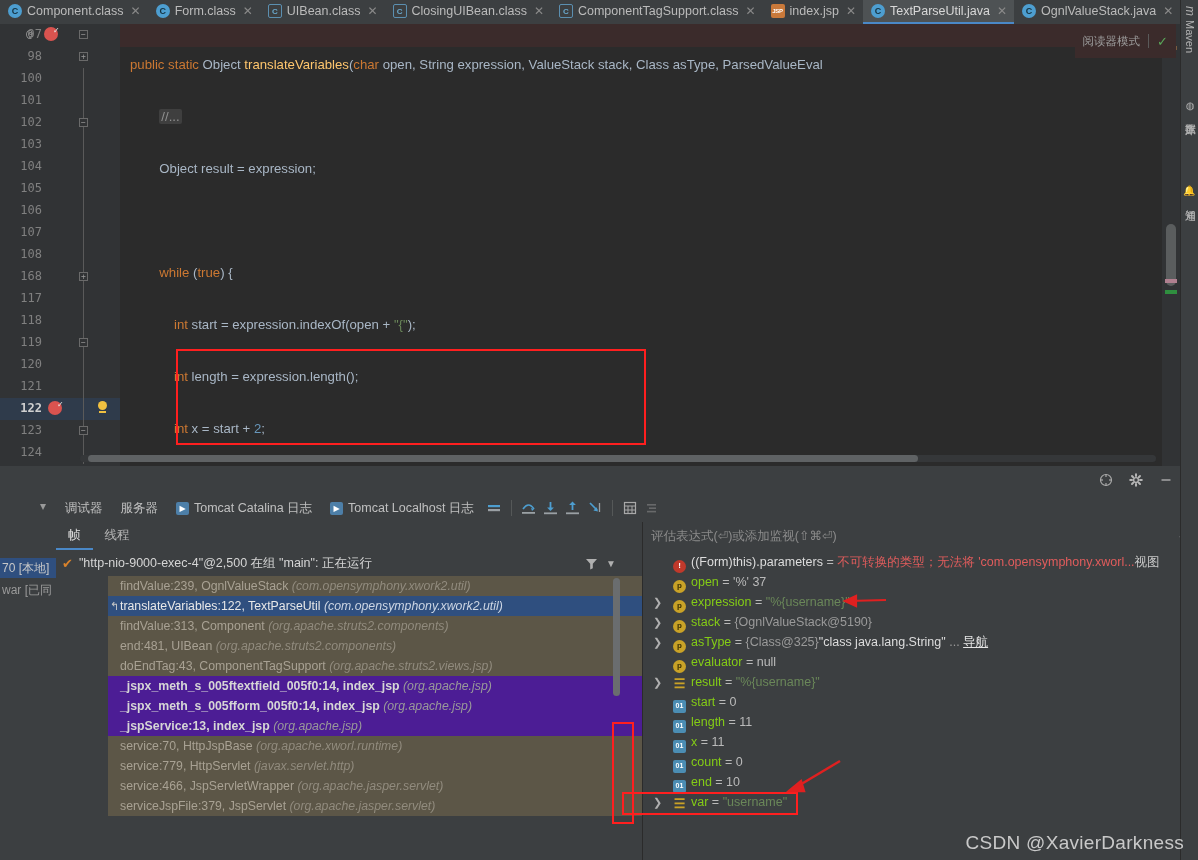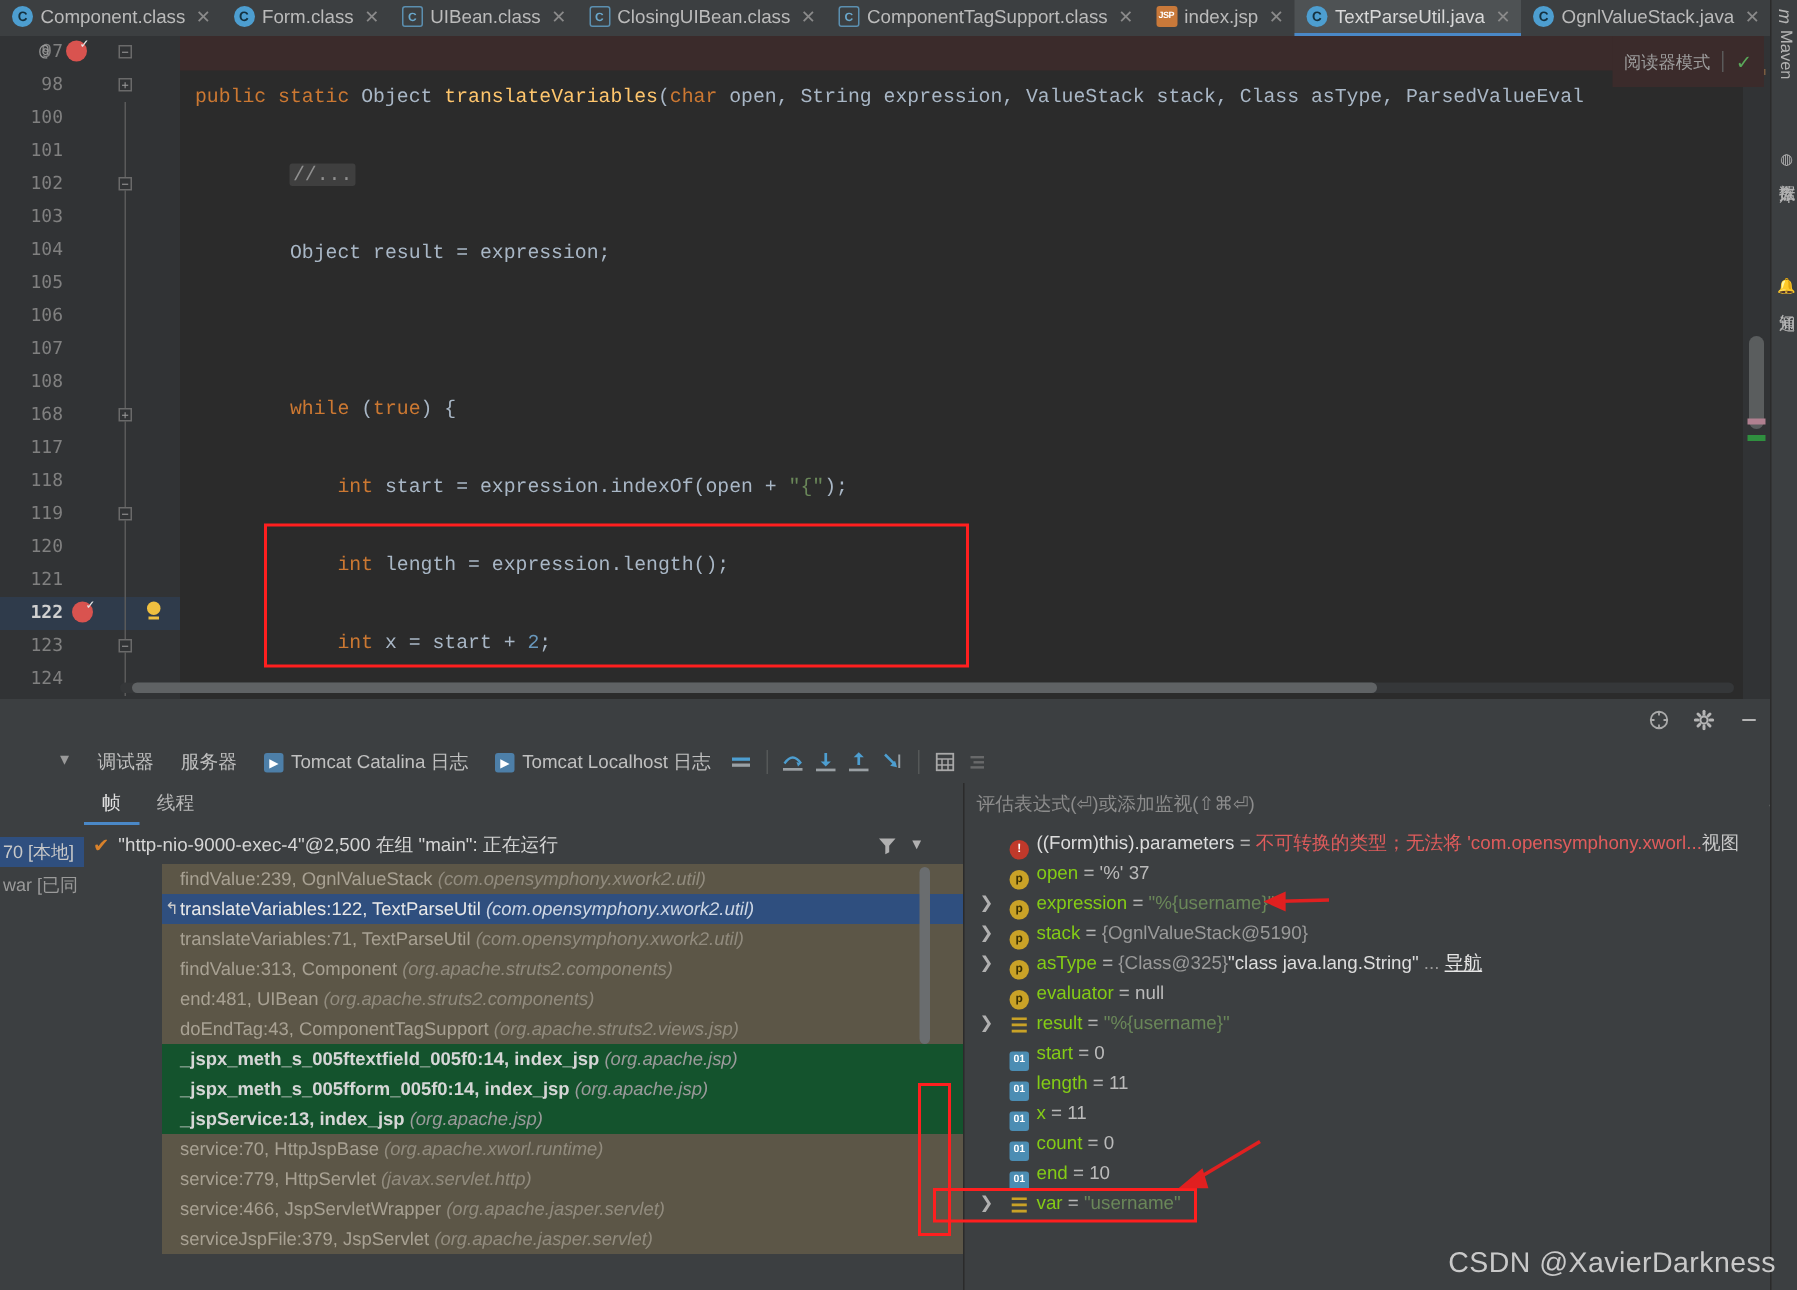--- a/index.html
+++ b/index.html
@@ -62,21 +62,21 @@
   .bp { position: absolute; left: 48px; top: 3px; width: 14px; height: 14px;
         border-radius: 50%; background: #d9534f; }
   .bp::after { content: "✓"; position: absolute; right: -1px; top: -2px; font-size: 9px; color: #e8e8e8; }
   .bulb { position: absolute; left: 96px; top: 3px; width: 12px; height: 14px; }
   .bulb .b { width: 9px; height: 9px; border-radius: 50%; background: #f0c040; margin: 0 auto; }
   .bulb .s { width: 7px; height: 2px; background: #f0c040; margin: 1px auto 0; }
   .atmark { position: absolute; left: 26px; top: 3px; font-size: 11px; color: #9a9a9a; font-family: "DejaVu Sans Mono", monospace;}
 
   .code {
     position: absolute; left: 120px; top: 0; right: 18px; height: 442px;
-    font-family: Liberation Mono, monospace; font-size: 13.2px;
+    font-family: Liberation Sans, sans-serif; font-size: 13.2px;
     white-space: pre; color: #a9b7c6;
   }
   .cline { height: 22px; line-height: 22px; padding-left: 10px; position: relative; }
   .kw { color: #cc7832; }
   .str { color: #6a8759; }
   .num2 { color: #6897bb; }
   .fn { color: #ffc66d; }
   .param { color: #a9b7c6; }
   .fold-ph { background: #3f3f3f; color: #909090; border-radius: 2px; padding: 0 2px; }
 
@@ -165,21 +165,21 @@
   .thread-right { margin-left: auto; display: flex; align-items: center; gap: 8px; color: #b0b0b0; }
   .stack {
     position: absolute; left: 52px; top: 54px; width: 562px; height: 306px;
     background: #3c3f41; overflow: hidden;
   }
   .sframe {
     height: 20px; line-height: 20px; font-size: 12.3px; padding-left: 12px;
     white-space: nowrap; color: #9a9487; position: relative;
   }
   .sframe.lib { background: #5c5647; color: #a8a193; }
-  .sframe.own { background: #14532d; color: #d6d6d6; font-weight: bold; }
+  .sframe.own { background: #4c1d95; color: #d6d6d6; font-weight: bold; }
   .sframe.sel { background: #2f4f7f; color: #e8e8e8; font-weight: normal; }
   .sframe .pkg { font-style: italic; color: #918b7e; }
   .sframe.own .pkg { color: #9a9a9a; font-weight: normal; }
   .sframe.sel .pkg { color: #cdd6e4; font-style: italic; }
   .sframe .arr { position: absolute; left: 2px; top: 0; color: #c8c8c8; font-size: 11px; }
   .stack-scrollbar { position: absolute; right: 2px; top: 56px; width: 7px; height: 118px; background: #6a6d6f; border-radius: 4px; }
 
   
   .vars {
     position: absolute; left: 622px; top: 522px; width: 576px; height: 338px;
@@ -564,24 +564,20 @@
       <div class="sframe lib">
         <span>findValue:239, OgnlValueStack</span>
         <span class="pkg">(com.opensymphony.xwork2.util)</span>
       </div>
       <div class="sframe sel">
         <span class="arr">↰</span>
         <span>translateVariables:122, TextParseUtil</span>
         <span class="pkg">(com.opensymphony.xwork2.util)</span>
       </div>
       <div class="sframe lib">
-        <span>translateVariables:71, TextParseUtil</span>
-        <span class="pkg">(com.opensymphony.xwork2.util)</span>
-      </div>
-      <div class="sframe lib">
         <span>findValue:313, Component</span>
         <span class="pkg">(org.apache.struts2.components)</span>
       </div>
       <div class="sframe lib">
         <span>end:481, UIBean</span>
         <span class="pkg">(org.apache.struts2.components)</span>
       </div>
       <div class="sframe lib">
         <span>doEndTag:43, ComponentTagSupport</span>
         <span class="pkg">(org.apache.struts2.views.jsp)</span>

